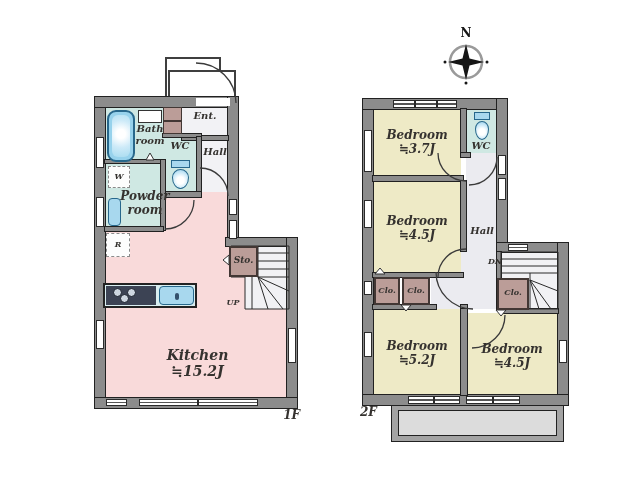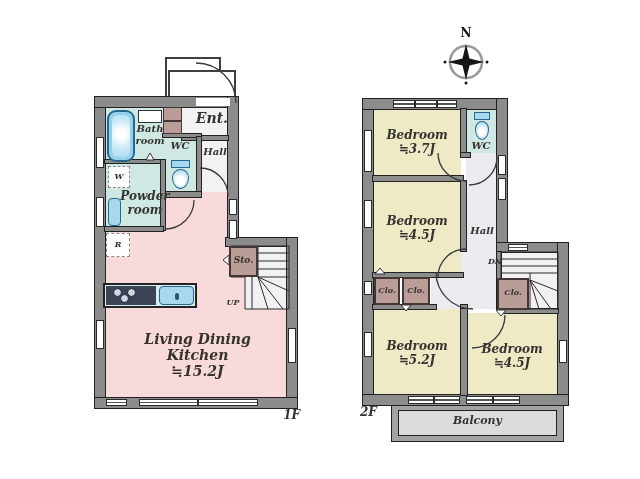--- a/index.html
+++ b/index.html
@@ -199,28 +199,28 @@
 
   <div class="lbl" style="left:128px;top:123px;width:44px;font-size:10px;">
     <span>Bath</span><br>
     <span>room</span>
   </div>
   <div class="lbl" style="left:113px;top:189px;width:64px;font-size:12px;">
     <span>Powder</span><br>
     <span>room</span>
   </div>
   <div class="lbl" style="left:162px;top:140px;width:36px;font-size:10px;">WC</div>
-  <div class="lbl" style="left:182px;top:110px;width:46px;font-size:14px;text-align:right;">Ent.</div>
+  <div class="lbl" style="left:182px;top:110px;width:46px;font-size:10px;">Ent.</div>
   <div class="lbl" style="left:198px;top:146px;width:34px;font-size:10px;">Hall</div>
   <div class="lbl" style="left:229px;top:255px;width:29px;font-size:9px;">Sto.</div>
   <div class="lbl" style="left:220px;top:298px;width:26px;font-size:8px;">UP</div>
   <div class="lbl" style="left:108px;top:172px;width:22px;font-size:8px;">W</div>
   <div class="lbl" style="left:106px;top:240px;width:24px;font-size:8px;">R</div>
   <div class="lbl" style="left:120px;top:331px;width:155px;font-size:14px;line-height:16px;">
-    <span>Living Dining</span><br>
+    <br>
     <span>Kitchen</span><br>
     <span>≒15.2J</span>
   </div>
   <div class="lbl" style="left:270px;top:408px;width:30px;font-size:12px;text-align:right;">1F</div>
 
   <div class="lbl" style="left:377px;top:128px;width:80px;font-size:12px;">
     <span>Bedroom</span><br>
     <span>≒3.7J</span>
   </div>
   <div class="lbl" style="left:377px;top:214px;width:80px;font-size:12px;">
@@ -234,18 +234,17 @@
   <div class="lbl" style="left:472px;top:342px;width:80px;font-size:12px;">
     <span>Bedroom</span><br>
     <span>≒4.5J</span>
   </div>
   <div class="lbl" style="left:464px;top:140px;width:34px;font-size:10px;">WC</div>
   <div class="lbl" style="left:462px;top:225px;width:40px;font-size:10px;">Hall</div>
   <div class="lbl" style="left:374px;top:286px;width:26px;font-size:8px;">Clo.</div>
   <div class="lbl" style="left:402px;top:286px;width:28px;font-size:8px;">Clo.</div>
   <div class="lbl" style="left:497px;top:288px;width:32px;font-size:8px;">Clo.</div>
   <div class="lbl" style="left:483px;top:257px;width:24px;font-size:8px;">DN</div>
-  <div class="lbl" style="left:398px;top:415px;width:159px;font-size:11px;">Balcony</div>
   <div class="lbl" style="left:360px;top:405px;width:26px;font-size:12px;text-align:left;">2F</div>
 
   <div class="lbl" style="left:457px;top:26px;width:18px;font-size:12px;font-style:normal;color:#161616;">N</div>
 
 </div>
 
 </body></html>

